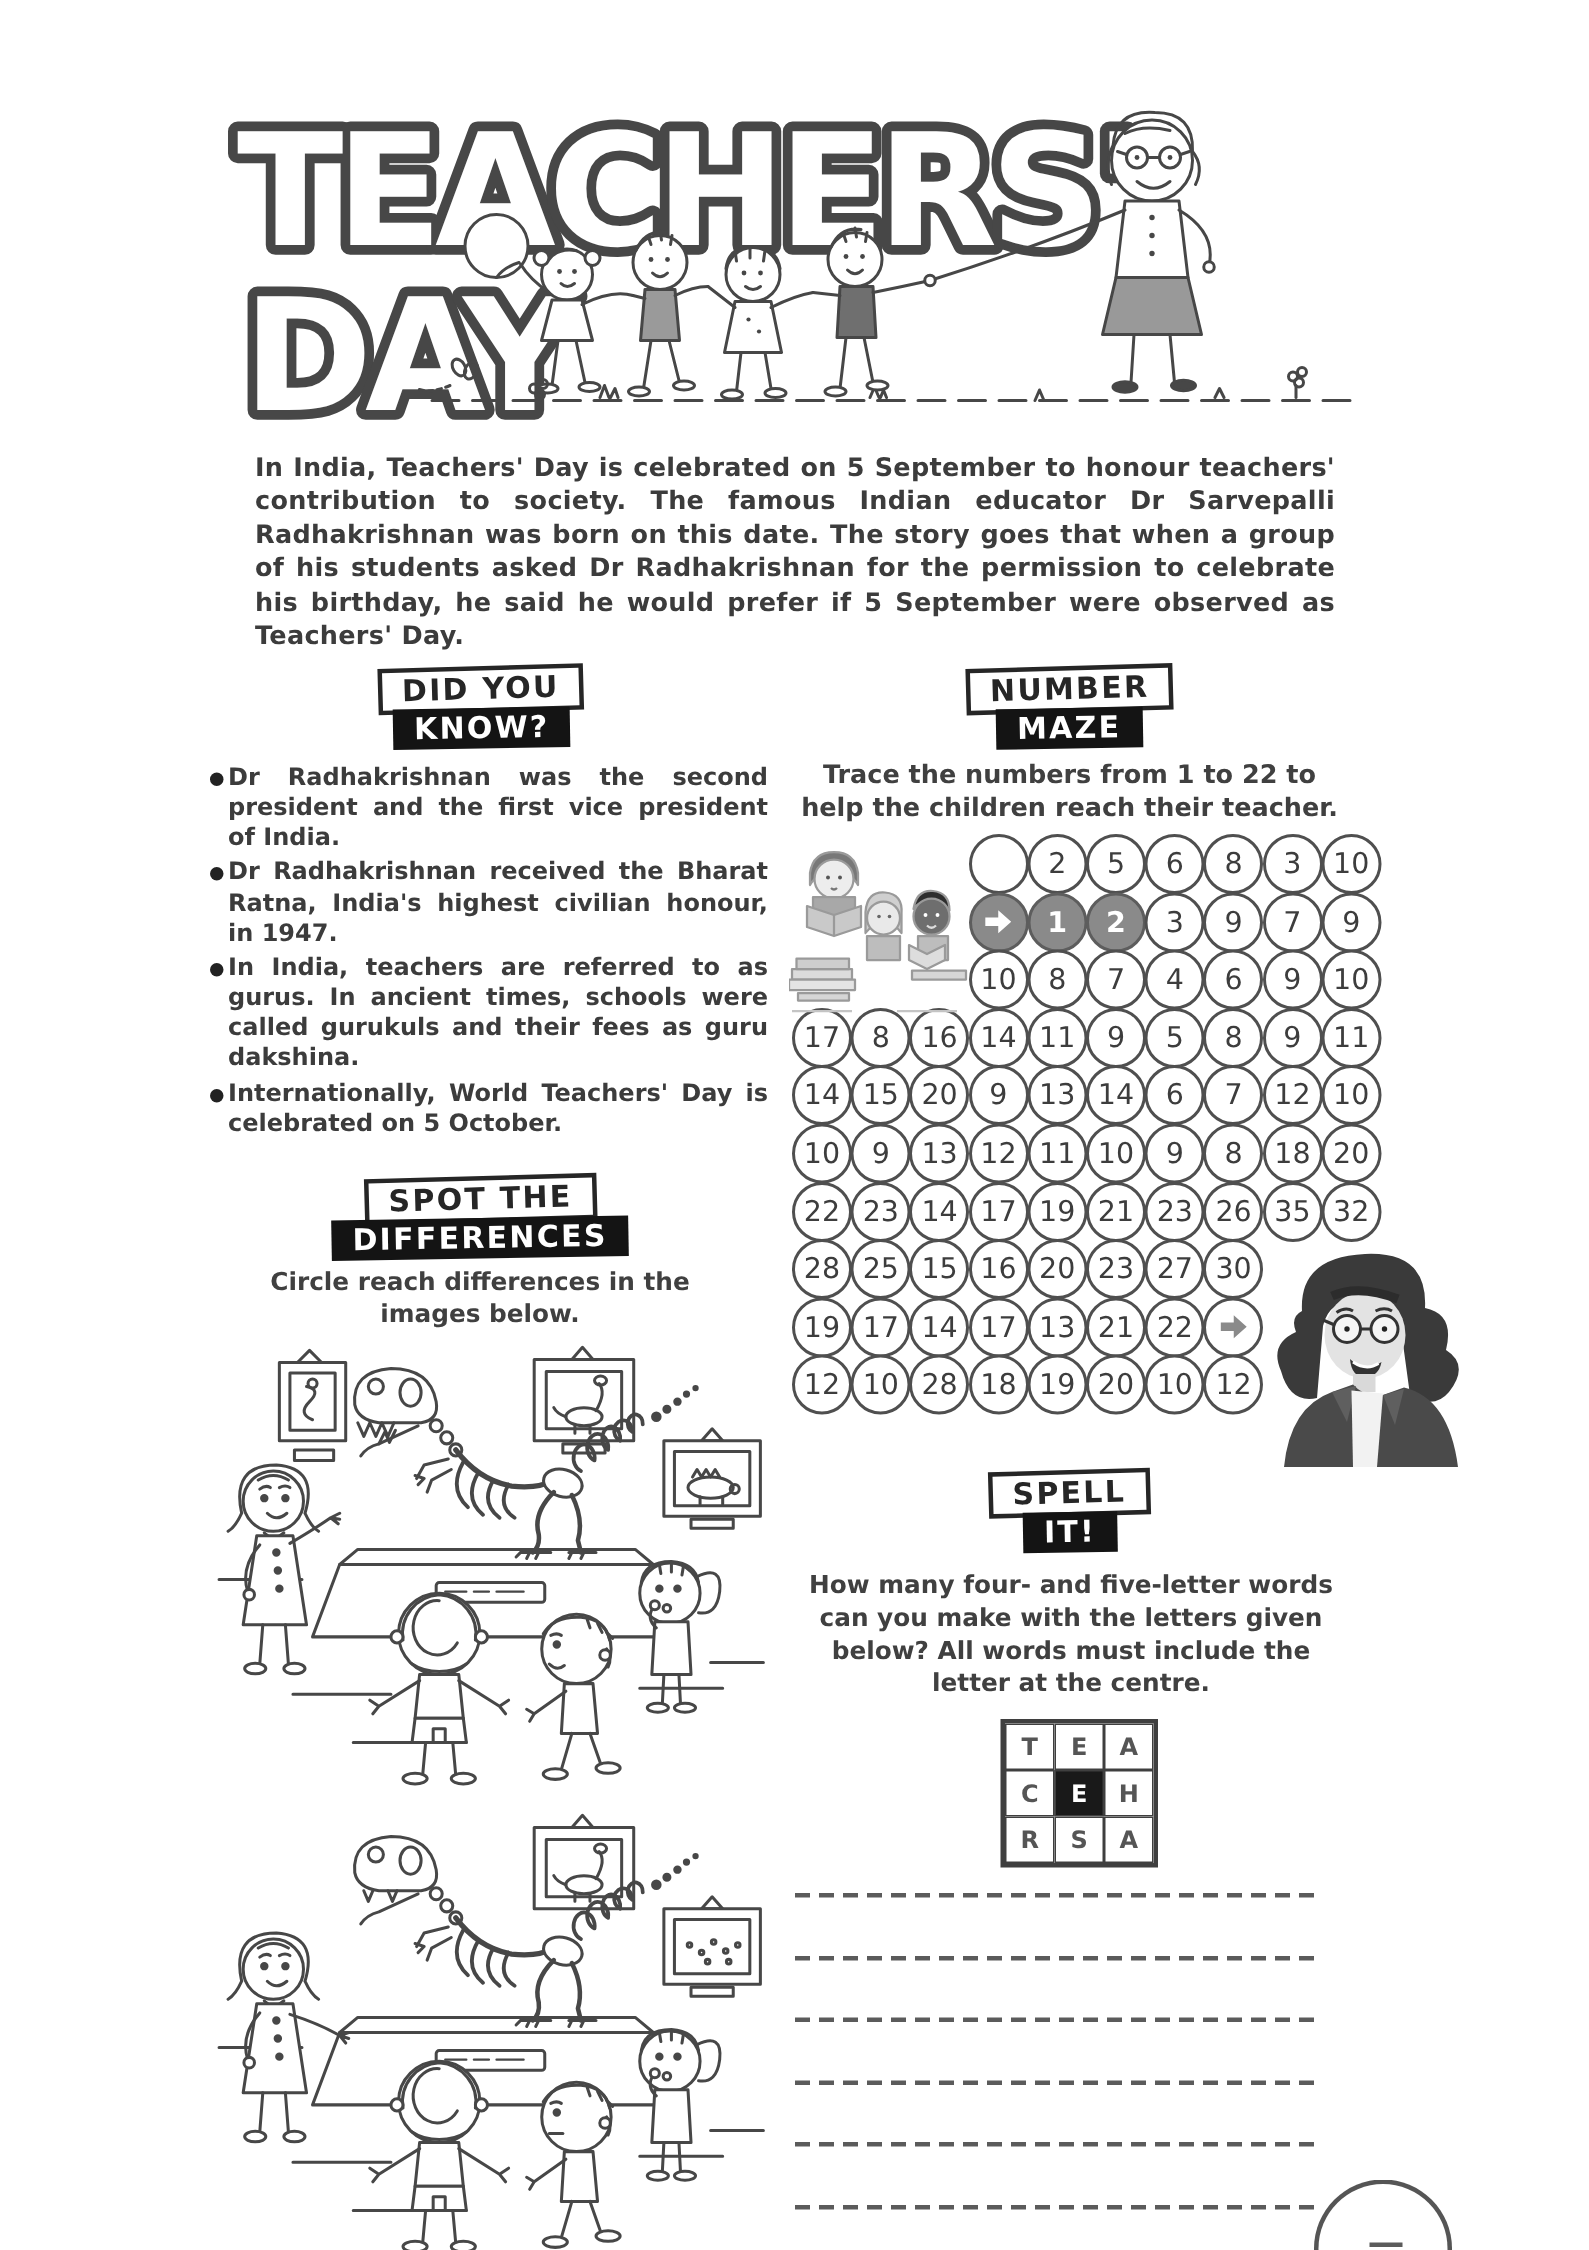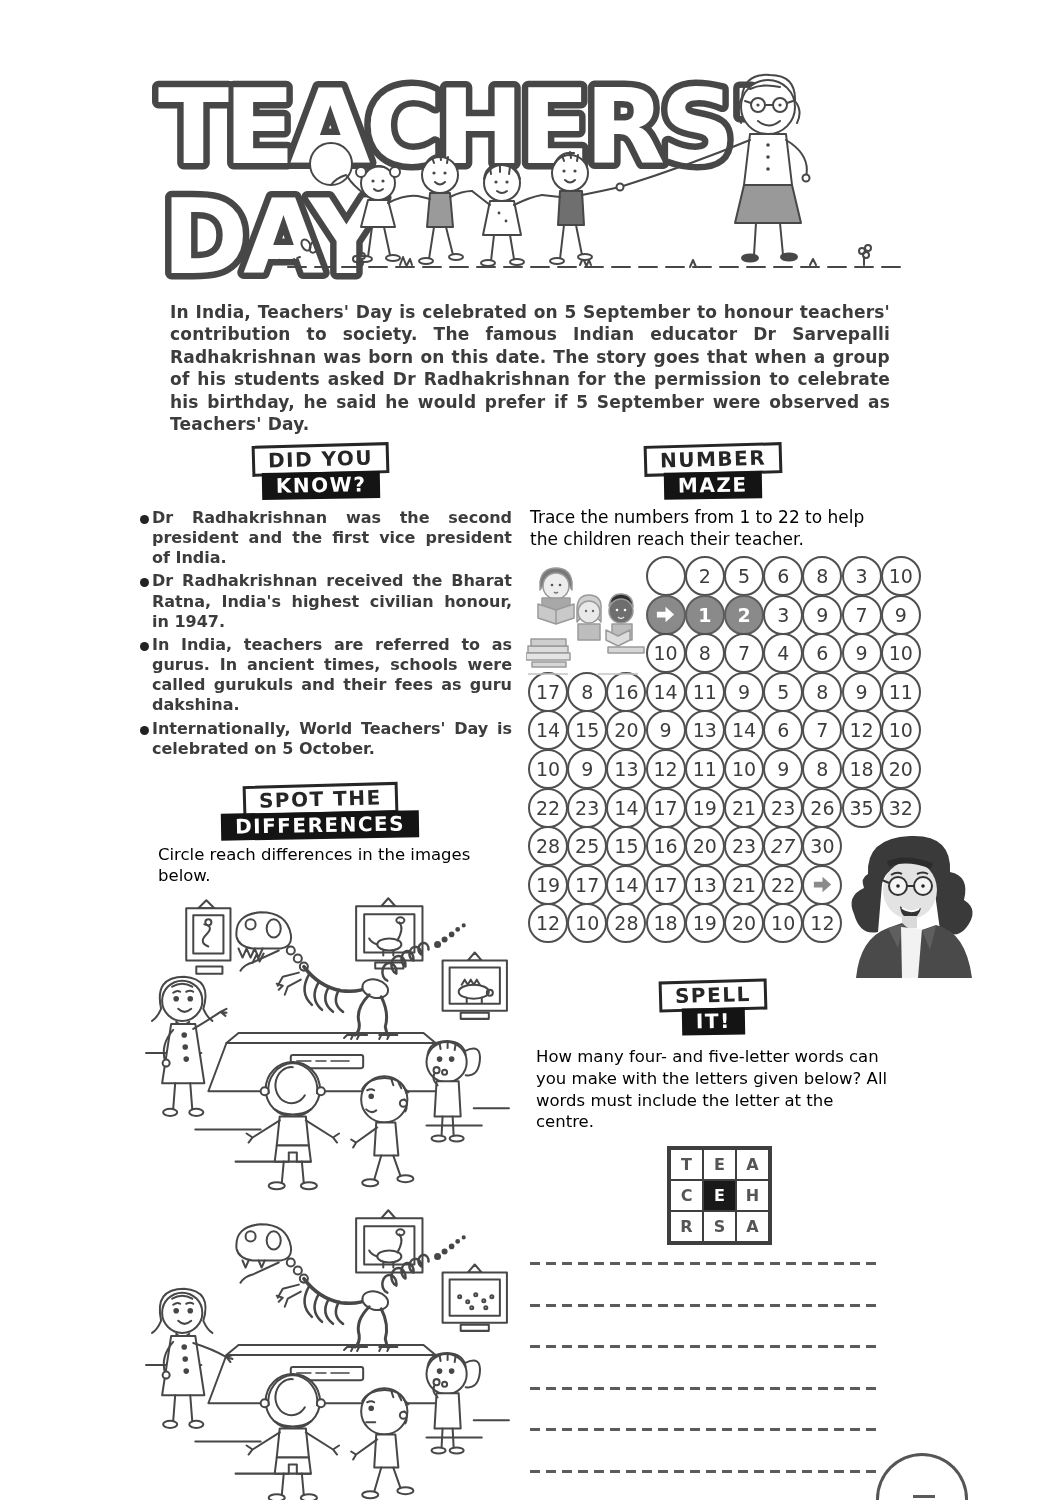--- a/index.html
+++ b/index.html
@@ -17,21 +17,21 @@
          font-weight:700;color:#3c3c3c;text-align:justify;letter-spacing:.2px;}
 
   
   .sec-header{position:absolute;display:flex;flex-direction:column;align-items:center;width:190px;}
   .hdr-line1{background:#fff;border:3px solid #262626;color:#262626;font-weight:bold;
              font-size:20px;letter-spacing:1.5px;padding:0 13px;line-height:25px;
              transform:rotate(-1.6deg);white-space:nowrap;}
   .hdr-line2{background:#141414;color:#fff;font-weight:bold;font-size:20px;letter-spacing:1.5px;
              padding:1px 14px;line-height:25px;transform:rotate(-1deg);margin-top:-3px;white-space:nowrap;}
 
-  .instr{position:absolute;font-weight:normal;color:#000000;}
+  .instr{position:absolute;text-align:center;font-weight:bold;color:#404040;}
   .maze-instr{left:530px;top:506px;width:366px;font-size:17px;line-height:1.3;}
   .spot-instr{left:158px;top:844px;width:324px;font-size:16.5px;line-height:1.3;}
   .spell-instr{left:536px;top:1046px;width:356px;font-size:16.5px;line-height:1.32;}
 
   
   .facts{position:absolute;left:140px;top:508px;width:372px;}
   .fact{display:flex;gap:3px;margin-bottom:3px;}
   .fact-dot{width:9px;height:9px;border-radius:50%;background:#222;margin-top:7px;flex-shrink:0;}
   .fact-text{font-size:16px;font-weight:700;line-height:1.26;text-align:justify;color:#3c3c3c;}
 
@@ -266,21 +266,21 @@
       <div class="maze-cell" style="left: 235.2px; top: 231.6px;">23</div>
       <div class="maze-cell" style="left: 274.4px; top: 231.6px;">26</div>
       <div class="maze-cell" style="left: 313.6px; top: 231.6px;">35</div>
       <div class="maze-cell" style="left: 352.8px; top: 231.6px; text-align: right;">32</div>
       <div class="maze-cell" style="left: 0px; top: 270.2px;">28</div>
       <div class="maze-cell" style="left: 39.2px; top: 270.2px;">25</div>
       <div class="maze-cell" style="left: 78.4px; top: 270.2px;">15</div>
       <div class="maze-cell" style="left: 117.6px; top: 270.2px;">16</div>
       <div class="maze-cell" style="left: 156.8px; top: 270.2px;">20</div>
       <div class="maze-cell" style="left: 196px; top: 270.2px;">23</div>
-      <div class="maze-cell" style="left: 235.2px; top: 270.2px; font-style: italic;">27</div>
+      <div class="maze-cell" style="left: 235.2px; top: 270.2px;">27</div>
       <div class="maze-cell" style="left: 274.4px; top: 270.2px;">30</div>
       <div class="maze-cell" style="left: 0px; top: 308.8px;">19</div>
       <div class="maze-cell" style="left: 39.2px; top: 308.8px;">17</div>
       <div class="maze-cell" style="left: 78.4px; top: 308.8px;">14</div>
       <div class="maze-cell" style="left: 117.6px; top: 308.8px;">17</div>
       <div class="maze-cell" style="left: 156.8px; top: 308.8px;">13</div>
       <div class="maze-cell" style="left: 196px; top: 308.8px;">21</div>
       <div class="maze-cell" style="left: 235.2px; top: 308.8px;">22</div>
       <div class="maze-cell" style="left: 274.4px; top: 308.8px;">
         <svg viewBox="0 0 24 24" width="23" height="23">

